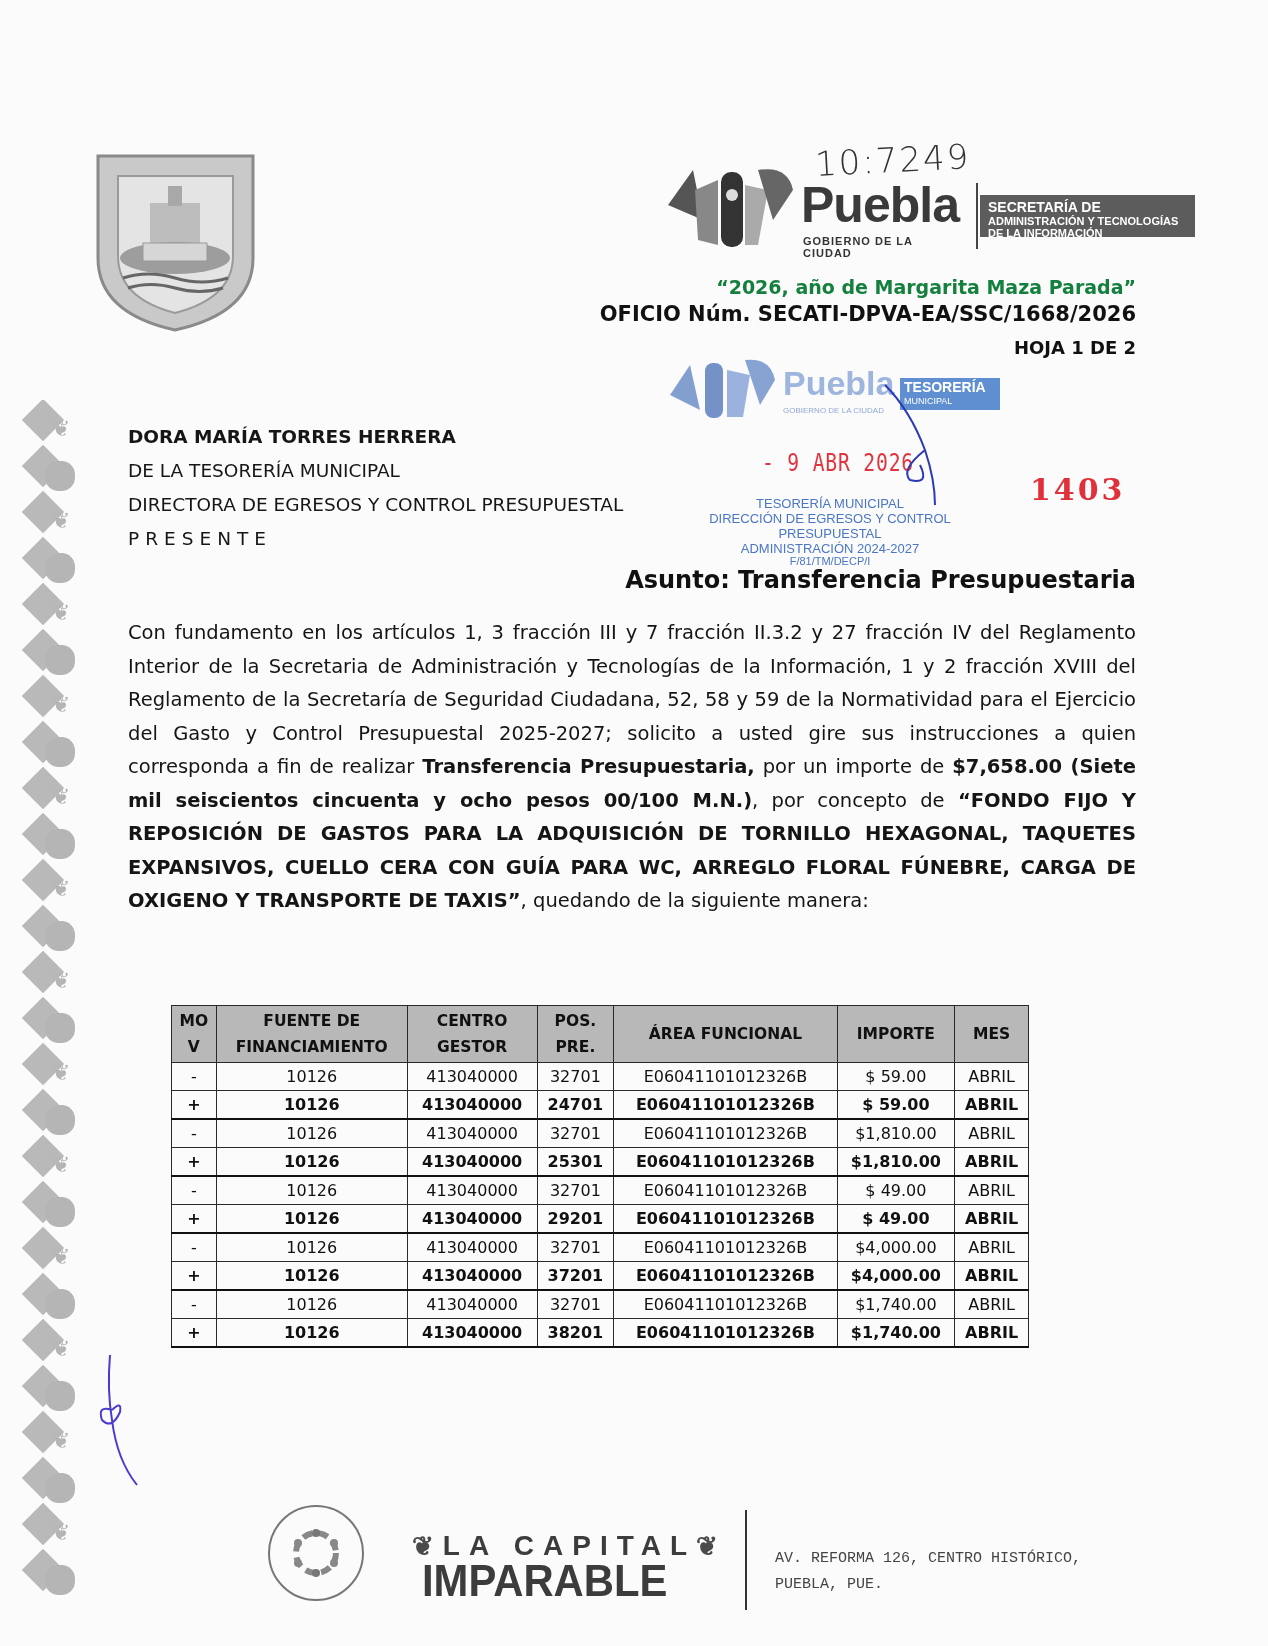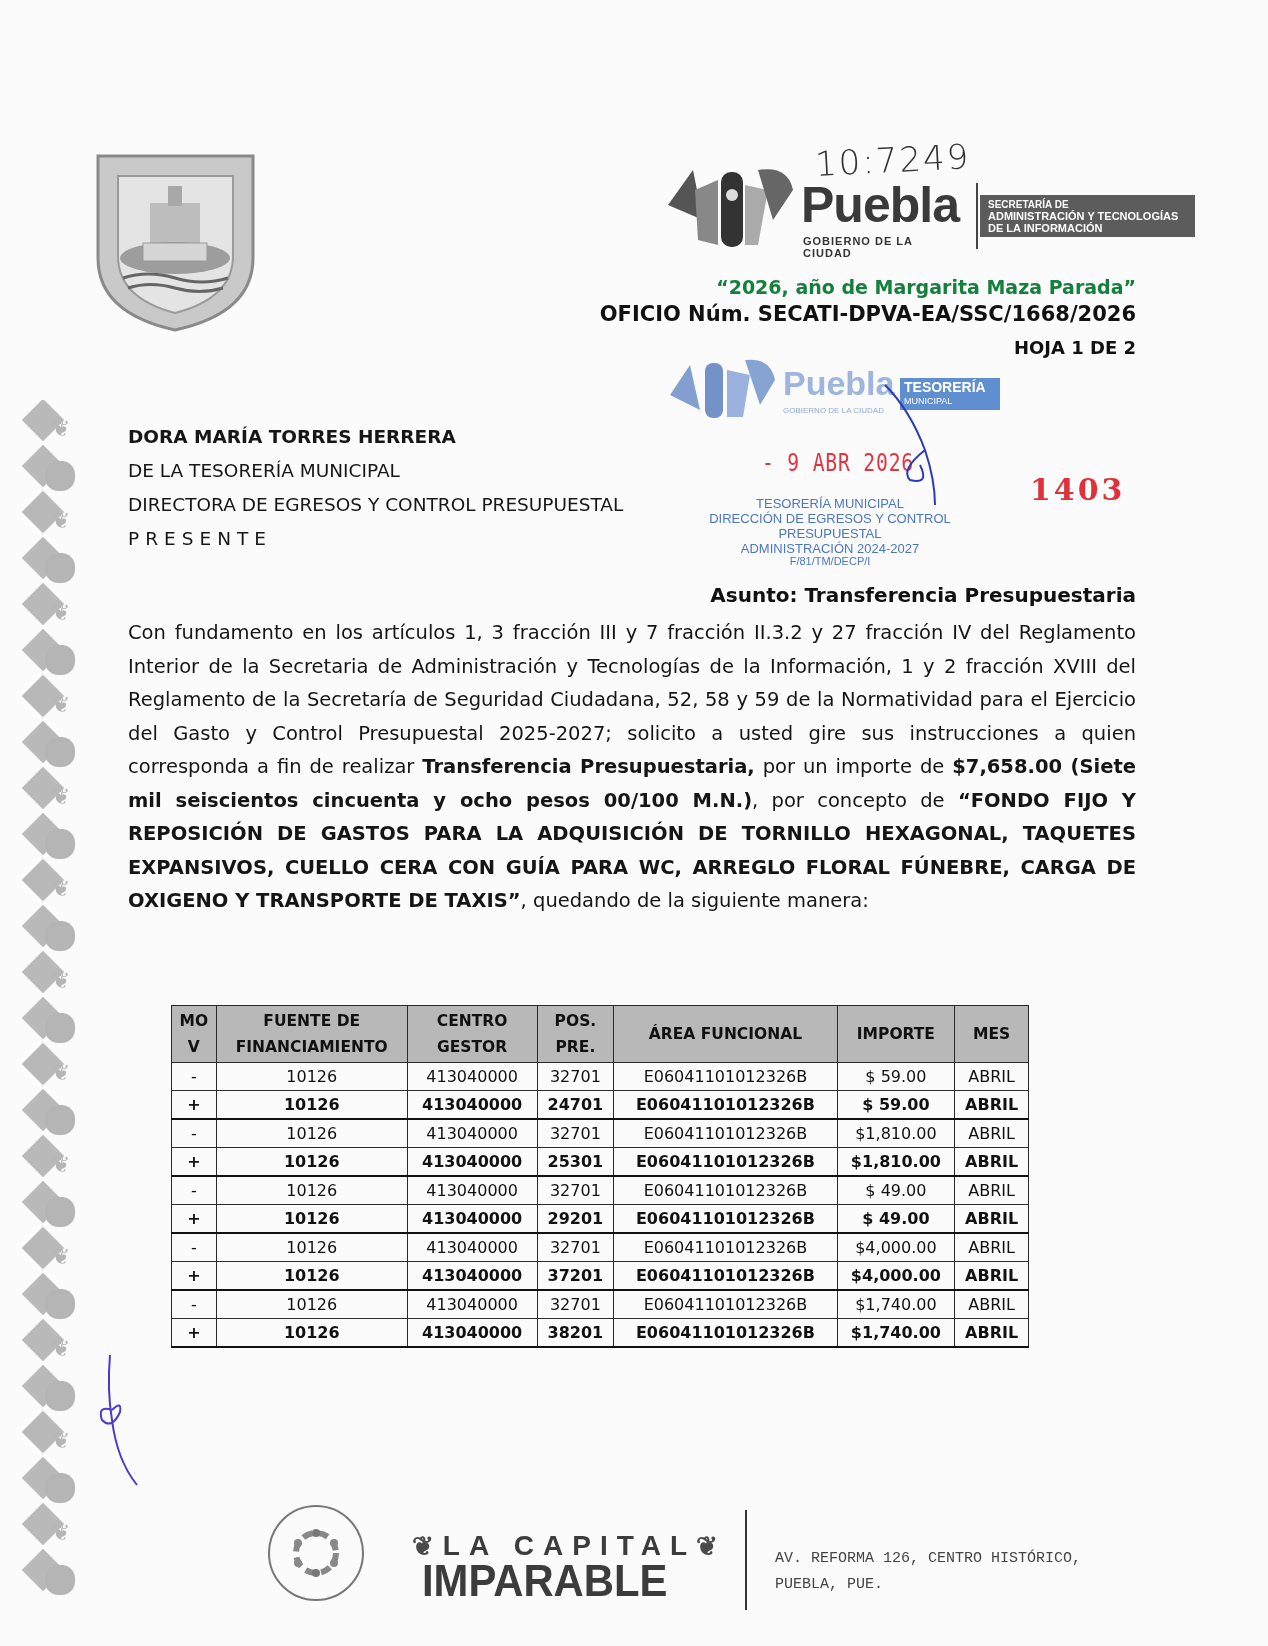--- a/index.html
+++ b/index.html
@@ -18,21 +18,21 @@
   .flower { width: 30px; height: 30px; background: #b5b5b5; border-radius: 45%; }
 
   
   .crest { left: 88px; top: 148px; width: 175px; height: 185px; }
   
   .gov-logo { left: 663px; top: 160px; width: 300px; height: 90px; }
   .puebla-word { position: absolute; left: 138px; top: 16px; font-family: "Liberation Sans", sans-serif; font-weight: bold; font-size: 50px; color: #3a3a3a; letter-spacing: -1px; }
   .gob-ciudad { position: absolute; left: 140px; top: 75px; font-family: "Liberation Sans", sans-serif; font-weight: bold; font-size: 11px; color: #333; letter-spacing: 1px; }
   .logo-divider { left: 976px; top: 183px; width: 2px; height: 66px; background: #444; }
   .secretaria-box { left: 980px; top: 195px; width: 215px; height: 42px; background: #5c5c5c; color: #fff; padding: 4px 8px; box-sizing: border-box; font-family: "Liberation Sans", sans-serif; }
-  .secretaria-box .l1 { font-size: 10px; font-weight: bold; }
+  .secretaria-box .l1 { font-size: 14px; font-weight: bold; }
   .secretaria-box .l2 { font-size: 11px; font-weight: bold; line-height: 12px; }
   .handwritten-ref { left: 815px; top: 140px; font-family: "DejaVu Sans", sans-serif; font-size: 34px; color: #333; font-weight: 300; letter-spacing: 2px; transform: rotate(-3deg); }
 
   .year-motto { right: 132px; top: 276px; font-size: 19px; font-weight: bold; color: #15803d; }
   .oficio-num { right: 132px; top: 302px; font-size: 21px; font-weight: bold; color: #111; }
   .hoja { right: 132px; top: 337px; font-size: 18px; font-weight: bold; color: #111; }
 
   
   .stamp-logo { left: 665px; top: 355px; width: 290px; height: 70px; opacity: 0.85; }
   .tesoreria-badge { left: 900px; top: 378px; width: 100px; height: 32px; background: #5f8fd0; color: #fff; font-family: "Liberation Sans", sans-serif; font-weight: bold; font-size: 14px; padding: 2px 4px; box-sizing: border-box; line-height: 14px; }
@@ -40,21 +40,21 @@
   .stamp-date { left: 762px; top: 449px; color: #e0353f; font-family: "DejaVu Sans Mono", monospace; font-size: 24px; letter-spacing: 1px; transform: scaleX(0.82); transform-origin: left; }
   .stamp-text { left: 680px; top: 496px; width: 300px; text-align: center; color: #4a76c6; font-family: "Liberation Sans", sans-serif; font-size: 13px; line-height: 15px; }
   .stamp-folio { left: 1030px; top: 472px; color: #e0303a; font-family: "DejaVu Serif", serif; font-size: 30px; font-weight: bold; letter-spacing: 3px; }
   .signature-stroke { left: 880px; top: 380px; }
 
   
   .recipient { left: 128px; top: 420px; font-size: 18.5px; line-height: 34px; color: #161616; }
   .recipient .name { font-weight: bold; }
   .recipient .presente { letter-spacing: 6px; }
 
-  .asunto { right: 132px; top: 583px; font-size: 20px; font-weight: bold; }
+  .asunto { right: 132px; top: 566px; font-size: 24px; font-weight: bold; }
 
   
   .body-para { left: 128px; top: 616px; width: 1008px; font-size: 19.5px; line-height: 33.5px; text-align: justify; color: #151515; }
   .body-para b { font-weight: bold; }
 
   
   .budget-table { left: 171px; top: 1005px; width: 858px; border-collapse: collapse; font-size: 16px; }
   .budget-table th, .budget-table td { border: 1.5px solid #2a2a2a; text-align: center; padding: 0 4px; }
   .budget-table th { background: #b8b8b8; font-weight: bold; height: 56px; font-size: 15.5px; line-height: 26px; }
   .budget-table td { height: 27px; }

